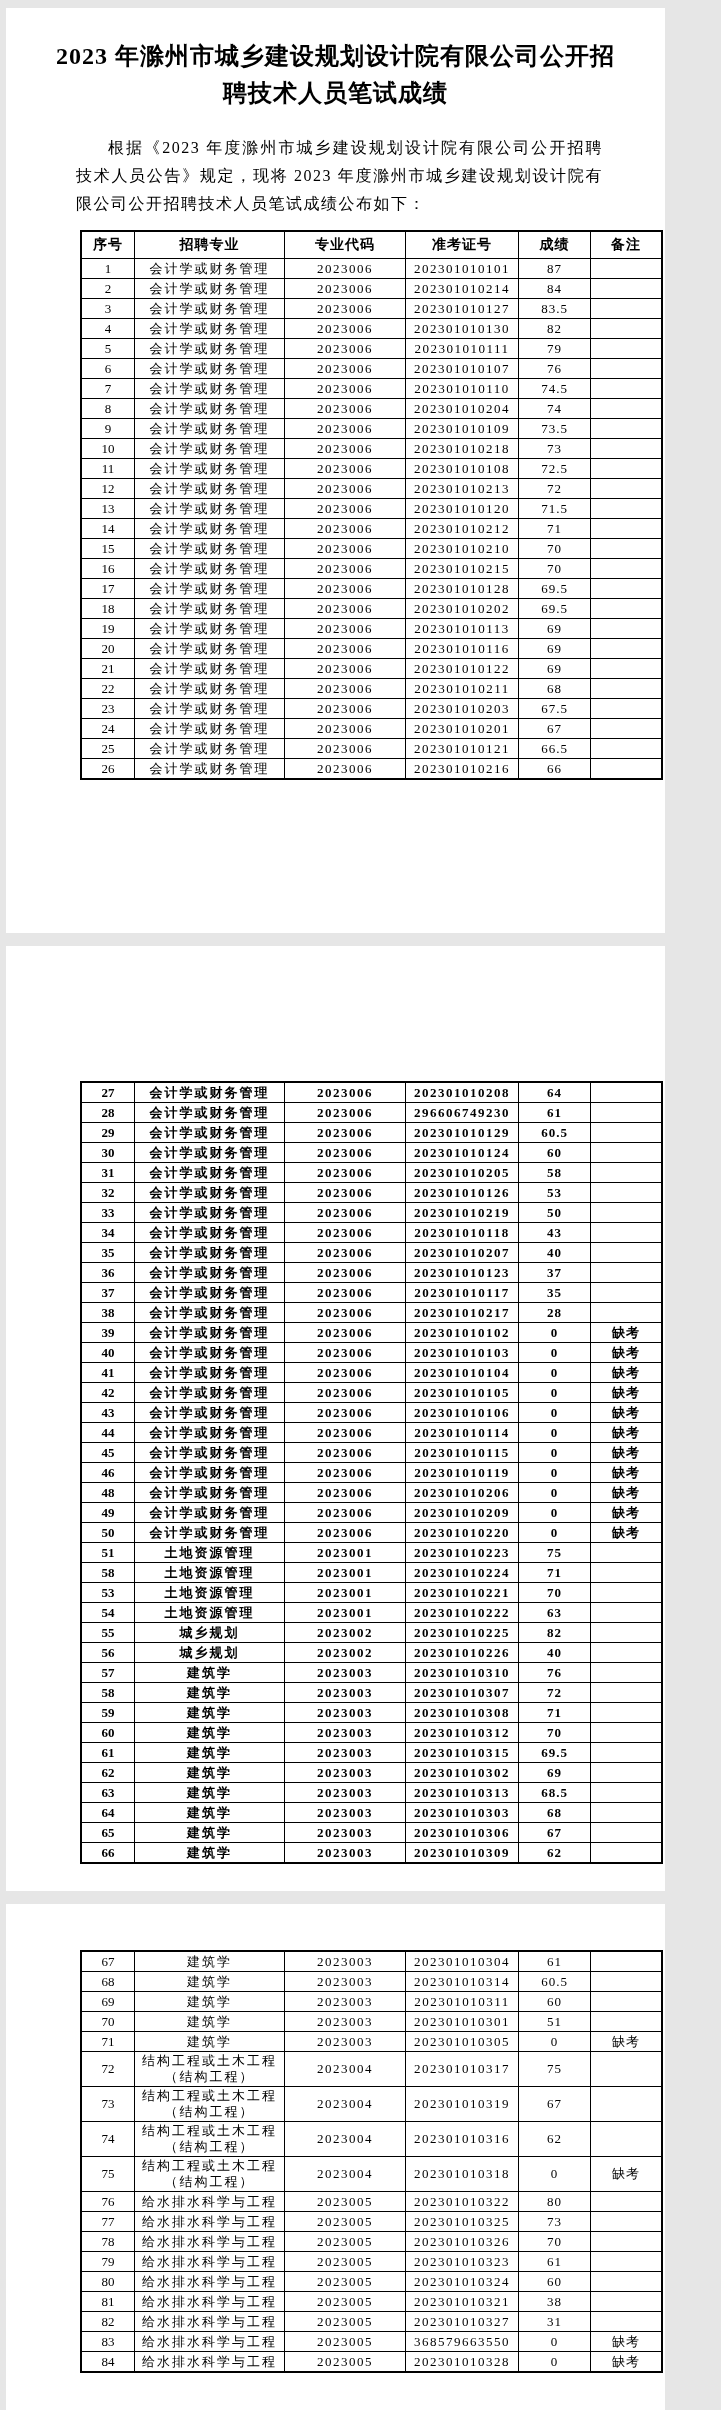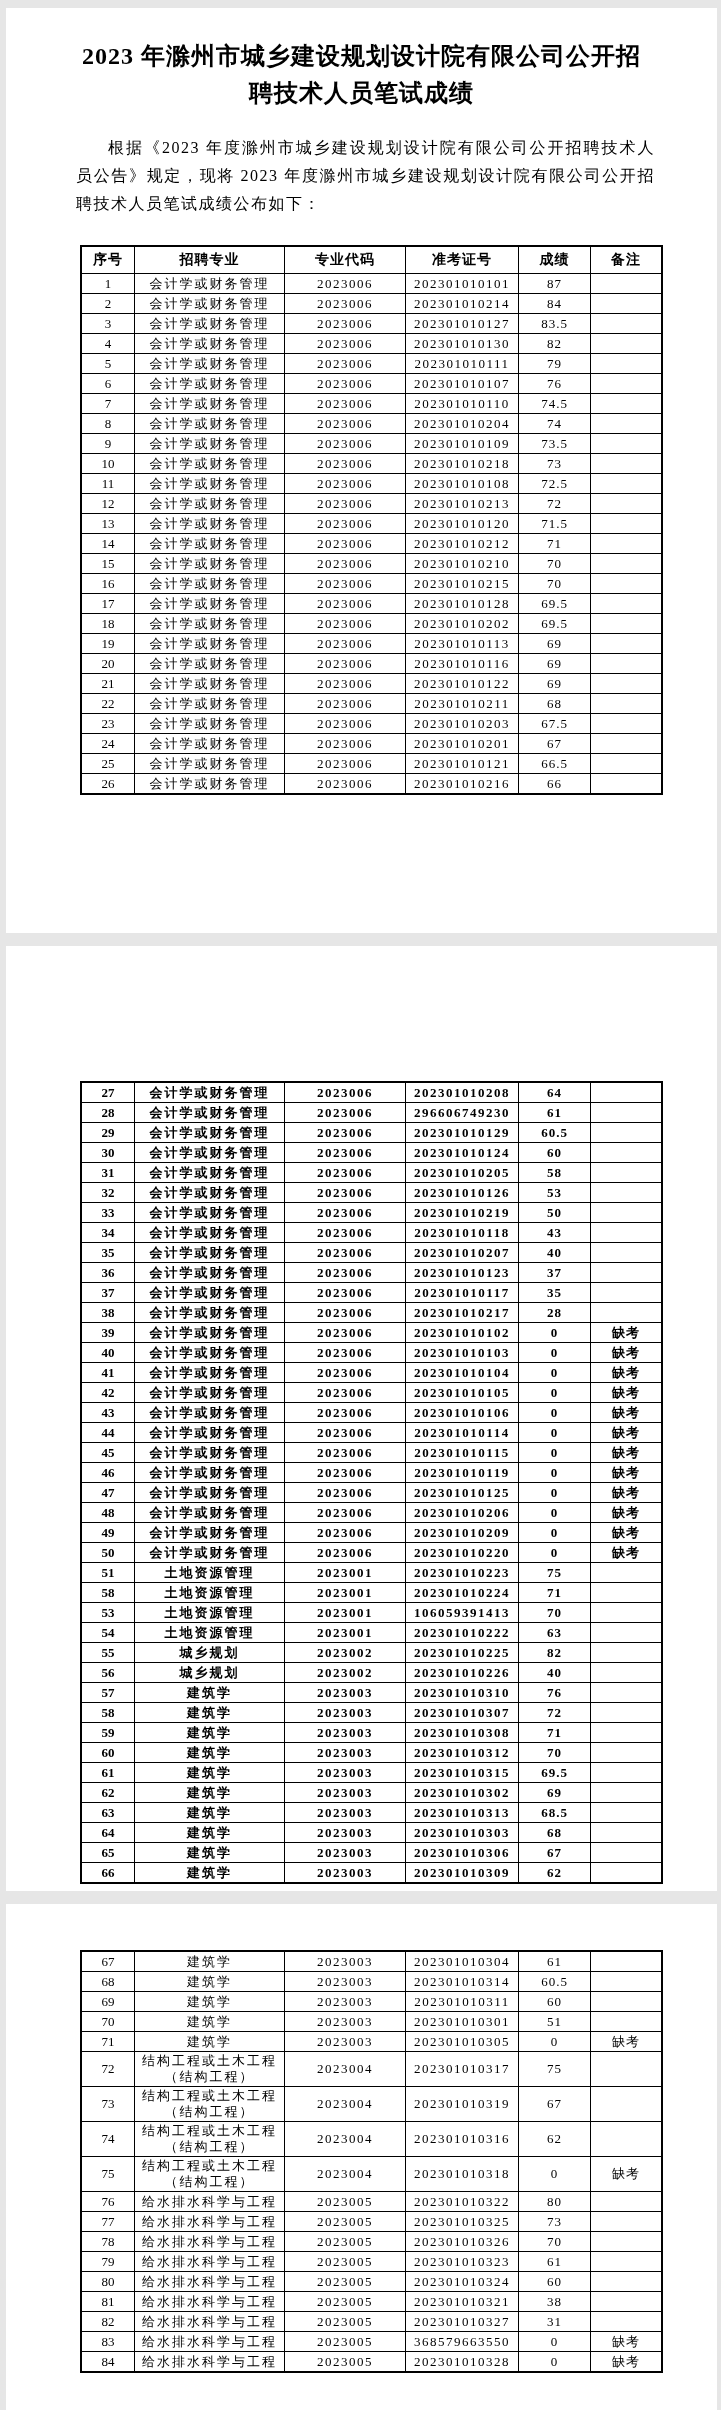--- a/index.html
+++ b/index.html
@@ -13,21 +13,21 @@
   }
   .viewer {
     width: 721px;
     height: 2410px;
     overflow: hidden;
   }
   .top-strip { height: 8px; }
   .page {
     background: #fff;
     margin-left: 6px;
-    width: 711px;
+    width: 659px;
     box-sizing: border-box;
     overflow: hidden;
   }
   .page1 { height: 925px; }
   .page2 { height: 945px; }
   .page3 { height: 506px; }
   .page-gap { height: 13px; }
 
   .doc-title {
     margin: 0 auto;
@@ -47,21 +47,21 @@
     text-align: justify;
     letter-spacing: 1.5px;
   }
   .scores-table {
     border-collapse: collapse;
     table-layout: fixed;
     margin-left: 74px;
     border: 2px solid #000;
     font-size: 13px;
   }
-  .scores-table.t1 { margin-top: 27px; }
+  .scores-table.t1 { margin-top: 12px; }
   .scores-table.t2 { margin-top: 135px; font-weight: bold; }
   .scores-table.t3 { margin-top: 46px; }
   .scores-table th, .scores-table td {
     border: 1px solid #000;
     padding: 1px 2px;
     text-align: center;
     vertical-align: middle;
     overflow: hidden;
     line-height: 16px;
   }
@@ -471,28 +471,20 @@
           </tr>
           <tr>
             <td class="c0">46</td>
             <td class="c1">会计学或财务管理</td>
             <td class="c2">2023006</td>
             <td class="c3">202301010119</td>
             <td class="c4">0</td>
             <td class="c5">缺考</td>
           </tr>
           <tr>
-            <td class="c0">47</td>
-            <td class="c1">会计学或财务管理</td>
-            <td class="c2">2023006</td>
-            <td class="c3">202301010125</td>
-            <td class="c4">0</td>
-            <td class="c5">缺考</td>
-          </tr>
-          <tr>
             <td class="c0">48</td>
             <td class="c1">会计学或财务管理</td>
             <td class="c2">2023006</td>
             <td class="c3">202301010206</td>
             <td class="c4">0</td>
             <td class="c5">缺考</td>
           </tr>
           <tr>
             <td class="c0">49</td>
             <td class="c1">会计学或财务管理</td>
@@ -522,21 +514,21 @@
             <td class="c1">土地资源管理</td>
             <td class="c2">2023001</td>
             <td class="c3">202301010224</td>
             <td class="c4">71</td>
             <td class="c5"></td>
           </tr>
           <tr>
             <td class="c0">53</td>
             <td class="c1">土地资源管理</td>
             <td class="c2">2023001</td>
-            <td class="c3">106059391413</td>
+            <td class="c3">202301010221</td>
             <td class="c4">70</td>
             <td class="c5"></td>
           </tr>
           <tr>
             <td class="c0">54</td>
             <td class="c1">土地资源管理</td>
             <td class="c2">2023001</td>
             <td class="c3">202301010222</td>
             <td class="c4">63</td>
             <td class="c5"></td>

